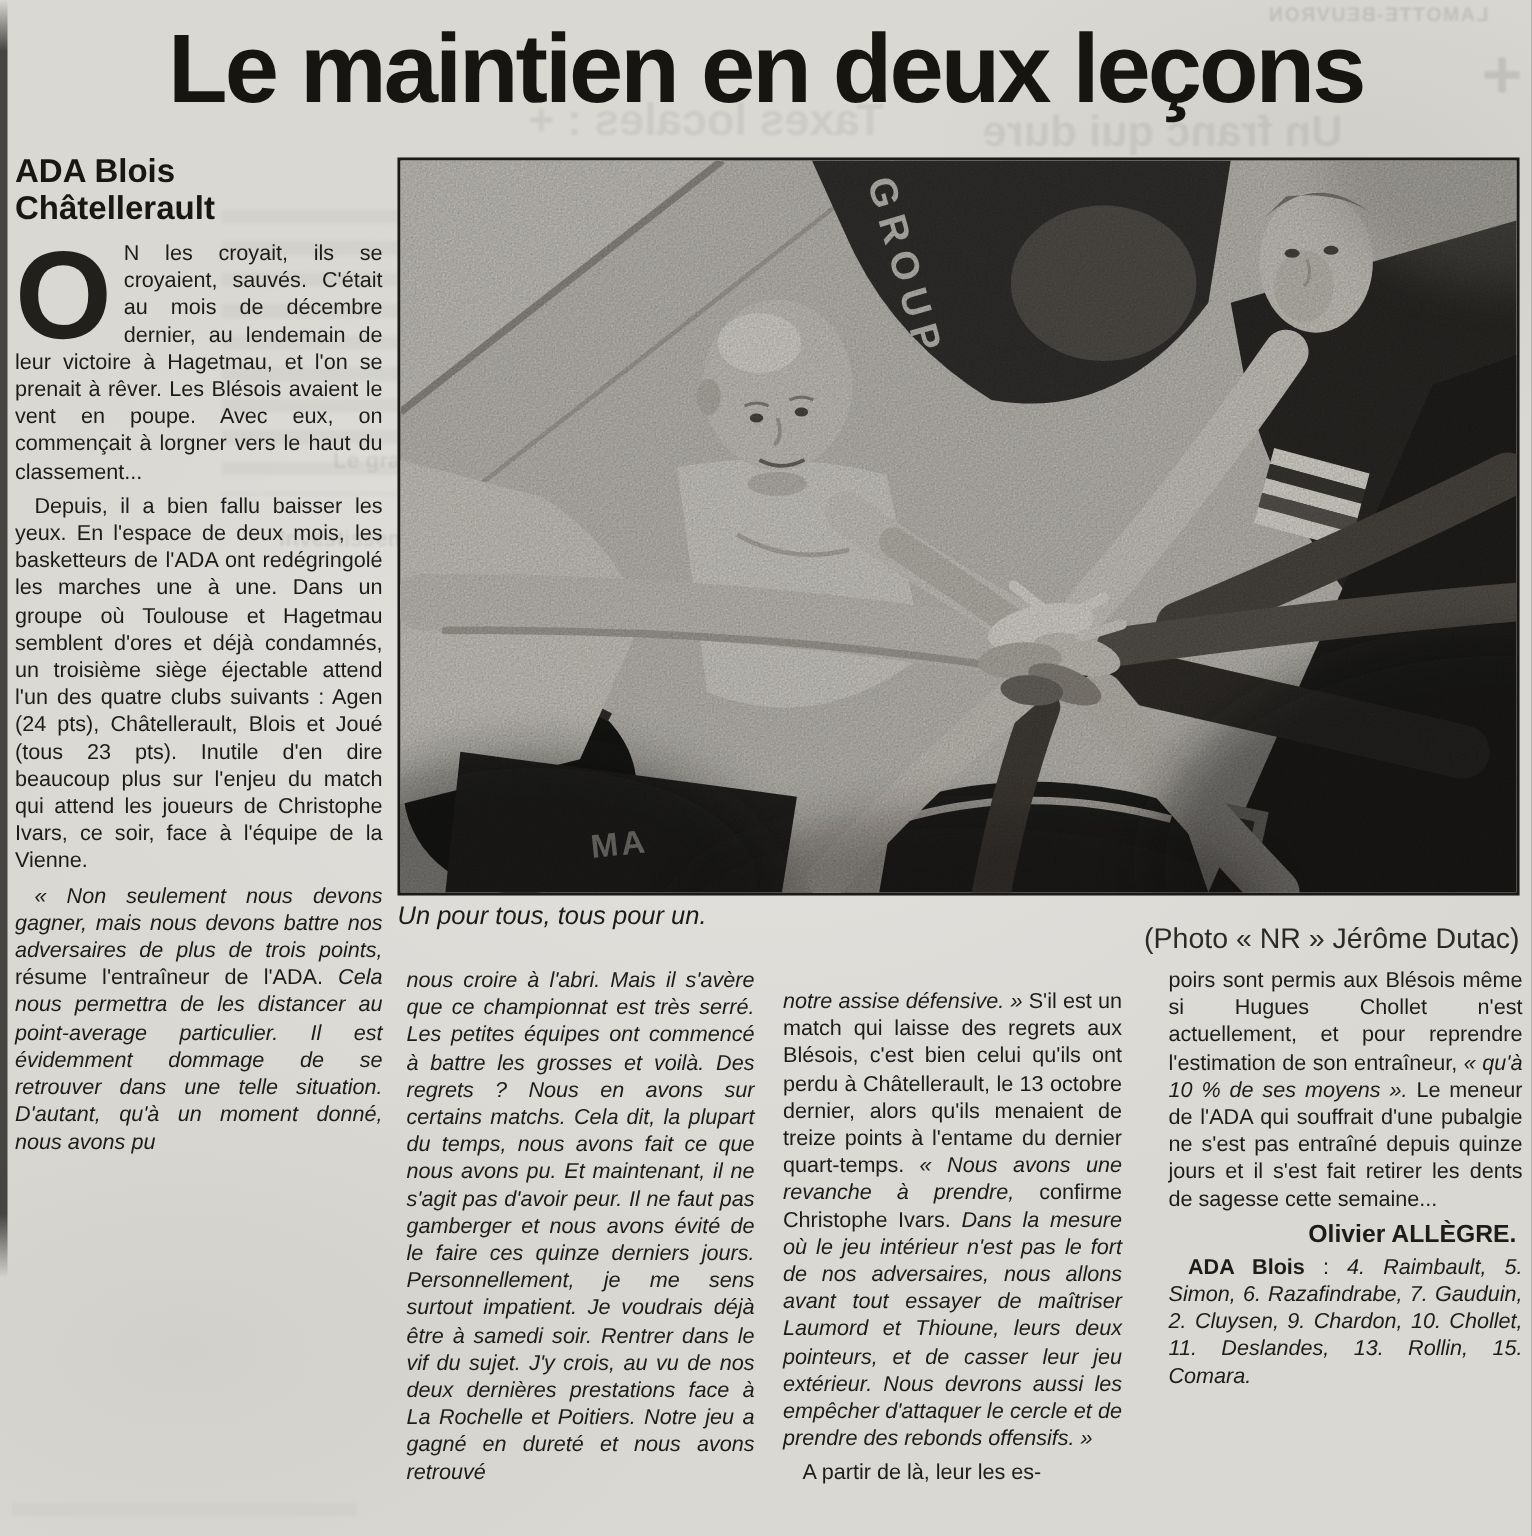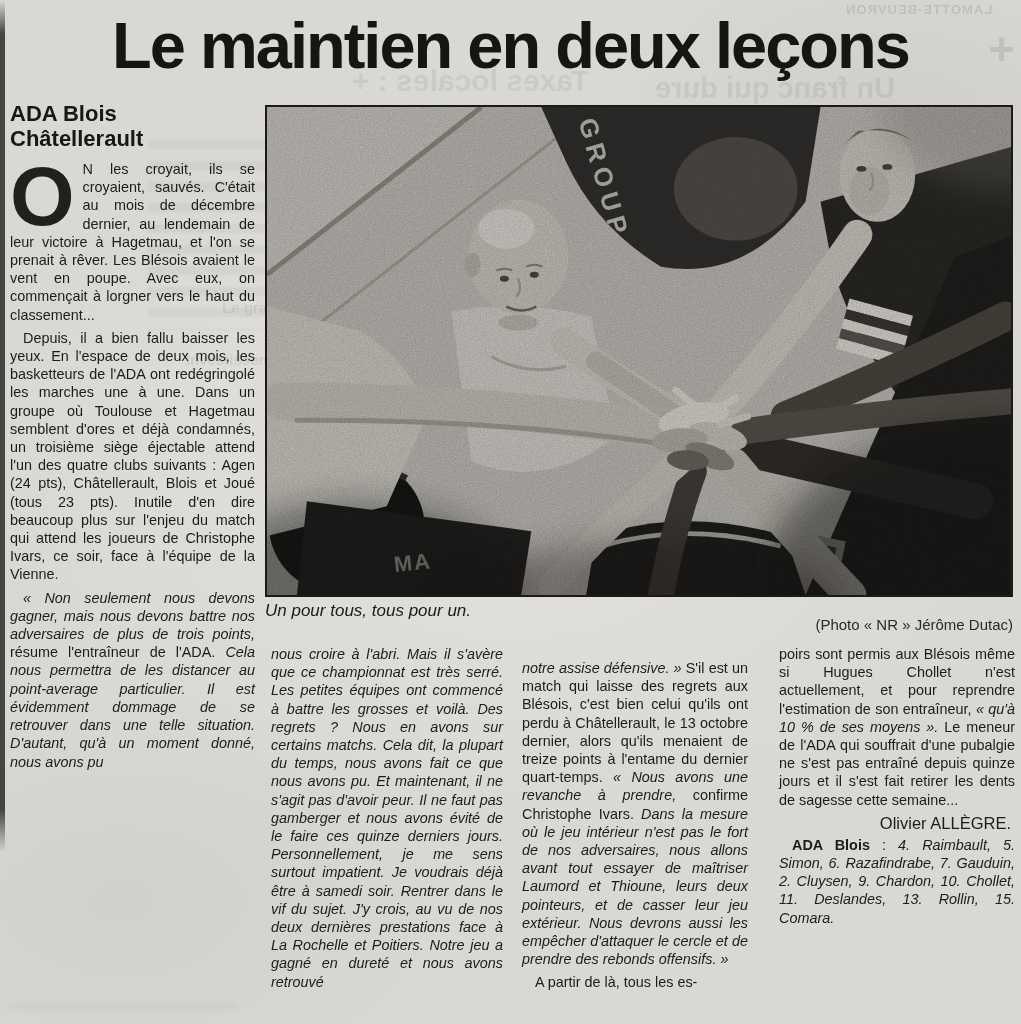--- a/index.html
+++ b/index.html
@@ -25,36 +25,36 @@
   .headline{
     position:absolute;left:0;top:8px;width:100%;margin:0;text-align:center;
     font-size:65px;font-weight:bold;letter-spacing:-2px;color:#161512;
   }
   
   .photo{position:absolute;left:265px;top:105px;width:748px;height:492px;margin:0;
     border:2px solid #1b1a18;box-sizing:border-box;background:#c6c3bc;}
   .photo svg{display:block;width:100%;height:100%;}
   .caption{position:absolute;left:265px;top:601px;width:750px;margin:0;text-align:left;
     font-size:17px;color:#1c1b19;}
-  .credit{position:absolute;right:8px;top:616px;font-size:15px;color:#2b2a27;margin-left:44px;}
+  .credit{position:absolute;right:8px;top:616px;font-size:19px;color:#2b2a27;margin-left:44px;}
   
   .col{position:absolute;text-align:justify;}
   .col p{margin:0 0 5px 0;}
   .body{font-size:14.4px;line-height:18.2px;}
   .indent{text-indent:13px;}
   .col1{left:10px;top:101px;width:245px;}
   .col2{left:271px;top:645px;width:232px;}
   .col3{left:522px;top:659px;width:226px;}
   .col4{left:779px;top:645px;width:236px;}
   .standfirst{font-size:22.5px;line-height:26.4px;color:#1b1a17;margin:0 0 34px 0 !important;}
   .subhead{margin:0 0 9px 0;font-size:22px;line-height:25px;font-weight:bold;color:#181714;}
   .subhead span{display:block;}
   .venue{font-size:16.2px;line-height:19px;text-indent:14px;margin:0 0 14px 0 !important;}
   .dropcap{float:left;font-weight:bold;font-size:83px;line-height:66px;margin:4px 8px 0 0;color:#21201d;}
-  .byline{font-weight:normal;font-size:16.5px;text-align:right;padding-right:4px;margin:3px 0 3px 0 !important;}
+  .byline{font-weight:bold;font-size:16.5px;text-align:right;padding-right:4px;margin:3px 0 3px 0 !important;}
   .roster b{font-style:normal;font-weight:bold;}
 </style>
 </head>
 <body>
 
 <div class="page">
 
   <span class="ghost" style="left:845px;top:2px;font-size:13px;letter-spacing:1px;opacity:.22;">LAMOTTE-BEUVRON</span>
   <span class="ghost" style="left:352px;top:64px;font-size:30px;opacity:.13;">Taxes locales : +</span>
   <span class="ghost" style="left:655px;top:72px;font-size:29px;opacity:.14;">Un franc qui dure</span>
@@ -182,21 +182,21 @@
     <p class="body indent">Depuis, il a bien fallu baisser les yeux. En l'espace de deux mois, les basketteurs de l'ADA ont redégringolé les marches une à une. Dans un groupe où Toulouse et Hagetmau semblent d'ores et déjà condamnés, un troisième siège éjectable attend l'un des quatre clubs suivants : Agen (24 pts), Châtellerault, Blois et Joué (tous 23 pts). Inutile d'en dire beaucoup plus sur l'enjeu du match qui attend les joueurs de Christophe Ivars, ce soir, face à l'équipe de la Vienne.</p>
     <p class="body indent"><span class="i">« Non seulement nous devons gagner, mais nous devons battre nos adversaires de plus de trois points, </span><span>résume l'entraîneur de l'ADA. </span><span class="i">Cela nous permettra de les distancer au point-average particulier. Il est évidemment dommage de se retrouver dans une telle situation. D'autant, qu'à un moment donné, nous avons pu</span></p>
   </section>
 
   <section class="col col2">
     <p class="body i">nous croire à l'abri. Mais il s'avère que ce championnat est très serré. Les petites équipes ont commencé à battre les grosses et voilà. Des regrets ? Nous en avons sur certains matchs. Cela dit, la plupart du temps, nous avons fait ce que nous avons pu. Et maintenant, il ne s'agit pas d'avoir peur. Il ne faut pas gamberger et nous avons évité de le faire ces quinze derniers jours. Personnellement, je me sens surtout impatient. Je voudrais déjà être à samedi soir. Rentrer dans le vif du sujet. J'y crois, au vu de nos deux dernières prestations face à La Rochelle et Poitiers. Notre jeu a gagné en dureté et nous avons retrouvé</p>
   </section>
 
   <section class="col col3">
     <p class="body"><span class="i">notre assise défensive. » </span><span>S'il est un match qui laisse des regrets aux Blésois, c'est bien celui qu'ils ont perdu à Châtellerault, le 13 octobre dernier, alors qu'ils menaient de treize points à l'entame du dernier quart-temps. </span><span class="i">« Nous avons une revanche à prendre, </span><span>confirme Christophe Ivars. </span><span class="i">Dans la mesure où le jeu intérieur n'est pas le fort de nos adversaires, nous allons avant tout essayer de maîtriser Laumord et Thioune, leurs deux pointeurs, et de casser leur jeu extérieur. Nous devrons aussi les empêcher d'attaquer le cercle et de prendre des rebonds offensifs. »</span></p>
-    <p class="body indent">A partir de là, tous les es-</p>
+    <p class="body indent">A partir de là, leur les es-</p>
   </section>
 
   <section class="col col4">
     <p class="body"><span>poirs sont permis aux Blésois même si Hugues Chollet n'est actuellement, et pour reprendre l'estimation de son entraîneur, </span><span class="i">« qu'à 10 % de ses moyens ».</span><span> Le meneur de l'ADA qui souffrait d'une pubalgie ne s'est pas entraîné depuis quinze jours et il s'est fait retirer les dents de sagesse cette semaine...</span></p>
     <p class="byline">Olivier ALLÈGRE.</p>
     <p class="body roster indent"><b>ADA Blois</b><span> : </span><span class="i">4. Raimbault, 5. Simon, 6. Razafindrabe, 7. Gauduin, 2. Cluysen, 9. Chardon, 10. Chollet, 11. Deslandes, 13. Rollin, 15. Comara.</span></p>
   </section>
 
 </div>
 

